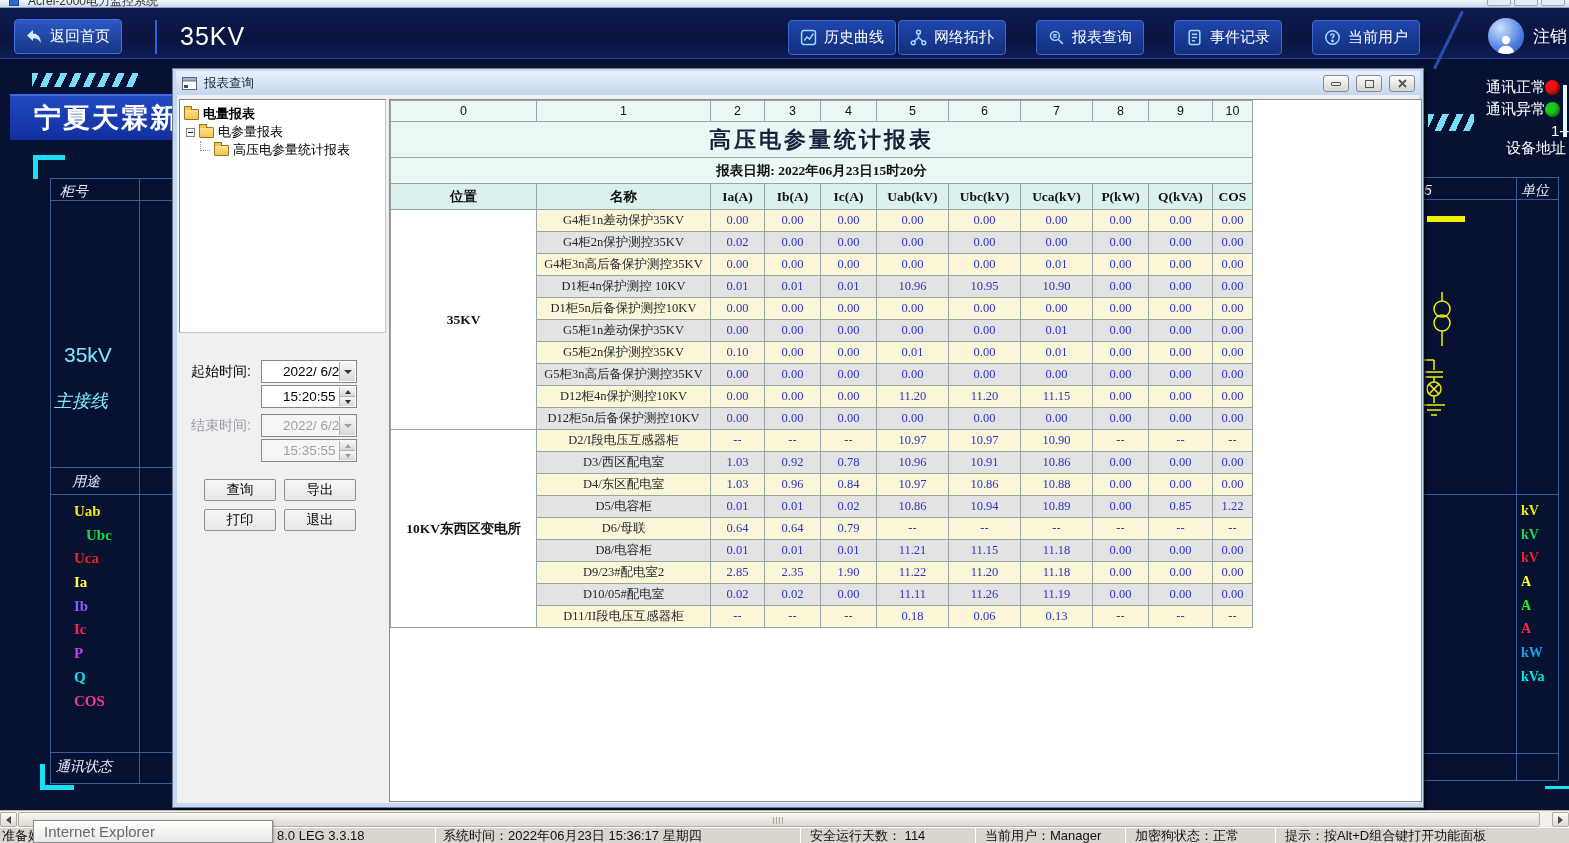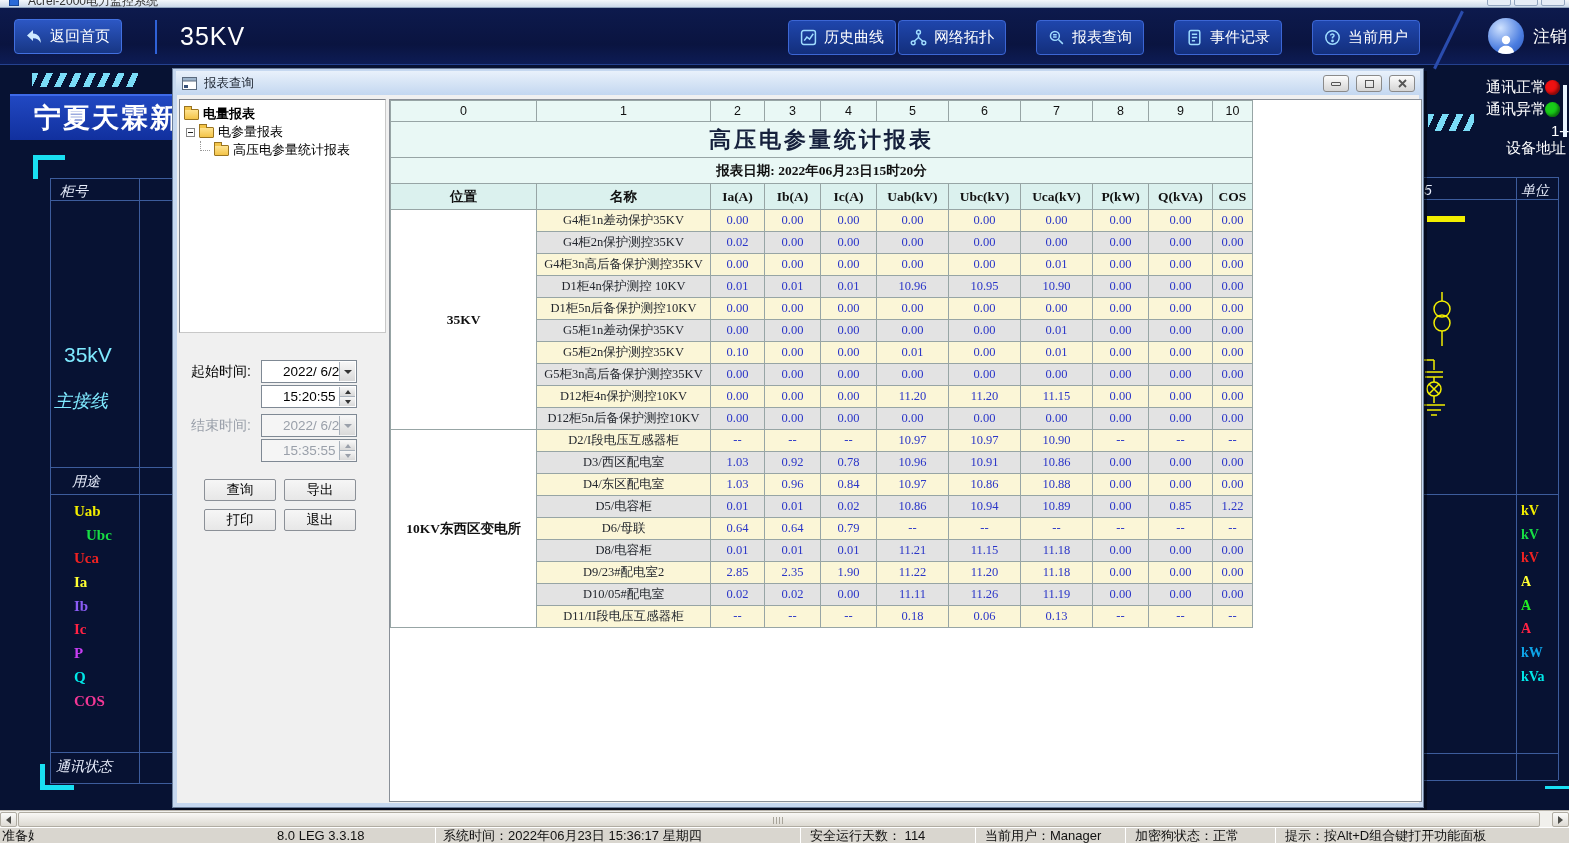--- a/index.html
+++ b/index.html
@@ -8,21 +8,21 @@
   .abs { position:absolute; }
 
   
   .osbar { position:absolute; left:0; top:0; width:100%; height:8px;
            background:linear-gradient(#f4f8fc,#ccd9ea); border-bottom:1px solid #8fa3bd; overflow:hidden; z-index:5; }
   .osbar .ostitle { position:absolute; left:28px; top:-7px; font-size:12px; color:#333; white-space:nowrap; }
   .osbar .osicon { position:absolute; left:9px; top:-4px; width:10px; height:10px; background:#2a6ad8; border:1px solid #17489c; }
   .osbar .oswbtn { position:absolute; top:-6px; width:24px; height:12px; background:#e6edf6; border:1px solid #93a6c0; border-radius:2px; }
 
   
-  .apphdr { position:absolute; left:0; top:8px; width:100%; height:57px;
+  .apphdr { position:absolute; left:0; top:8px; width:100%; height:51px;
             background:linear-gradient(180deg,#0d1a4d,#0a1440 65%,#0d1c55); border-bottom:1px solid #24418f; z-index:4; }
   .btn-back { position:absolute; left:14px; top:11px; width:108px; height:35px;
               background:linear-gradient(#2c57c4,#173684); border:1px solid #4270e0; border-radius:4px;
               display:flex; align-items:center; justify-content:center; gap:7px; color:#fff; font-size:15px; cursor:pointer; }
   .hdr-divider { position:absolute; left:155px; top:12px; width:2px; height:34px; background:#2f62d8; }
   .hdr-title { position:absolute; left:180px; top:14px; font-size:25px; color:#fff; letter-spacing:1px; }
   .nav-btn { position:absolute; top:12px; width:108px; height:35px;
              background:linear-gradient(#1f46ad,#132f7c); border:1px solid #3c66d4; border-radius:4px;
              display:flex; align-items:center; justify-content:center; gap:7px; color:#fff; font-size:15px; cursor:pointer; }
   .hdr-diag { position:absolute; left:1447px; top:0px; width:3px; height:64px; background:#2a4cae; transform:rotate(26deg); }
@@ -655,14 +655,17 @@
     <div class="ssep" style="left:800px;"></div>
     <span style="left:810px;">安全运行天数： 114</span>
     <div class="ssep" style="left:975px;"></div>
     <span style="left:985px;">当前用户：Manager</span>
     <div class="ssep" style="left:1125px;"></div>
     <span style="left:1135px;">加密狗状态：正常</span>
     <div class="ssep" style="left:1275px;"></div>
     <span style="left:1285px;">提示：按Alt+D组合键打开功能面板</span>
   </div>
 
+  <div class="tooltip">
+    <span>Internet Explorer</span>
+  </div>
 
 </div>
 
 </body></html>

